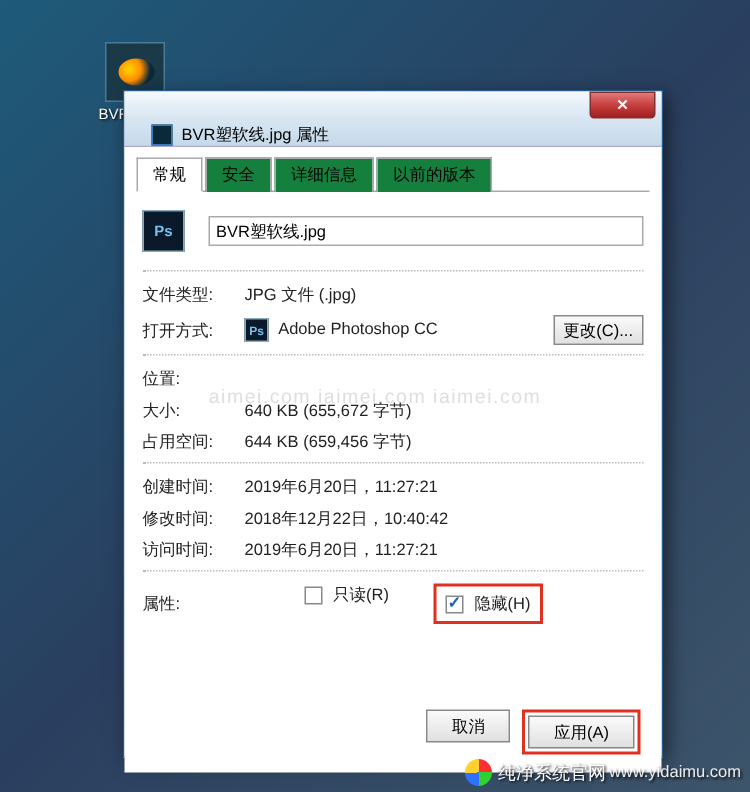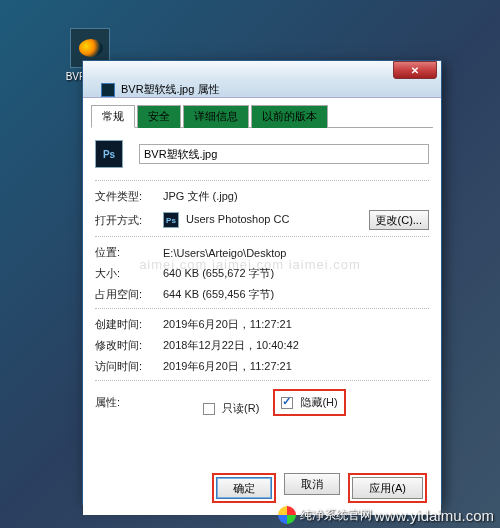--- a/index.html
+++ b/index.html
@@ -36,21 +36,21 @@
   .hl-red { border: 2px solid #e03020; padding: 4px 6px; display:inline-flex; align-items:center; }
 
   .footer { display:flex; justify-content:flex-end; gap: 8px; padding: 8px 6px 4px; }
   .btn { height: 22px; padding: 0 16px; font-size: 11px; background: linear-gradient(to bottom,#fafafa,#e0e0e0); border:1px solid #888; cursor:pointer; }
   .btn.default { border: 1px solid #3a7aba; box-shadow: 0 0 0 1px #7ab0e0 inset; }
   .hl-wrap { border:2px solid #e03020; padding:2px; display:inline-block; }
 
   .watermark { position:absolute; left:50%; top:50%; transform:translate(-50%,-50%); color: rgba(160,160,160,.35); font-size: 13px; letter-spacing:1px; pointer-events:none; white-space:nowrap; }
   .brand { position:absolute; right:6px; bottom:4px; display:flex; align-items:center; color:#fff; font-size:12px; text-shadow:1px 1px 2px #000; }
   .brand .logo { width:18px; height:18px; border-radius:50%; background: conic-gradient(#ff3030 0 25%, #30d030 0 50%, #3070ff 0 75%, #ffd030 0 100%); margin-right:4px; }
-  .brand .url { font-size:15px; vertical-align: super; margin-left:2px; opacity:.9; }
+  .brand .url { font-size:11px; vertical-align: super; margin-left:2px; opacity:.9; }
 </style>
 </head>
 <body>
 
 <div class="desktop-icon">
   <div class="thumb"></div>
   <div class="label">BVR塑软线.jpg</div>
 </div>
 
 <div class="dialog">
@@ -75,29 +75,28 @@
       <hr class="sep">
 
       <div class="row">
         <div class="label">文件类型:</div>
         <div class="value">JPG 文件 (.jpg)</div>
       </div>
       <div class="row">
         <div class="label">打开方式:</div>
         <div class="value">
           <span class="ps-small">Ps</span>
-          <span>Users Photoshop CC</span>
+          <span>Adobe Photoshop CC</span>
         </div>
         <button class="btn-sm">更改(C)...</button>
       </div>
       <hr class="sep">
 
       <div class="row">
         <div class="label">位置:</div>
-        <div class="value">E:\Users\Arteigo\Desktop</div>
       </div>
       <div class="row">
         <div class="label">大小:</div>
         <div class="value">640 KB (655,672 字节)</div>
       </div>
       <div class="row">
         <div class="label">占用空间:</div>
         <div class="value">644 KB (659,456 字节)</div>
       </div>
       <hr class="sep">
@@ -111,39 +110,36 @@
         <div class="value">2018年12月22日，10:40:42</div>
       </div>
       <div class="row">
         <div class="label">访问时间:</div>
         <div class="value">2019年6月20日，11:27:21</div>
       </div>
       <hr class="sep">
 
       <div class="row">
         <div class="label">属性:</div>
-        <div class="value" style="display:flex; align-items:flex-end; gap:14px;padding-left:40px;">
+        <div class="value" style="display:flex; align-items:flex-start; gap:30px;padding-left:40px;">
           <span>
             <span class="checkbox"></span>
             <span>只读(R)</span>
           </span>
           <span class="hl-red">
             <span>
               <span class="checkbox checked"></span>
               <span>隐藏(H)</span>
             </span>
           </span>
         </div>
       </div>
     </div>
 
     <div class="footer">
-      <span class="hl-wrap">
-        <button class="btn default">确定</button>
-      </span>
       <button class="btn">取消</button>
       <span class="hl-wrap">
         <button class="btn">应用(A)</button>
       </span>
     </div>
   </div>
 </div>
 
 <div class="watermark">aimei.com  iaimei.com  iaimei.com</div>
 

